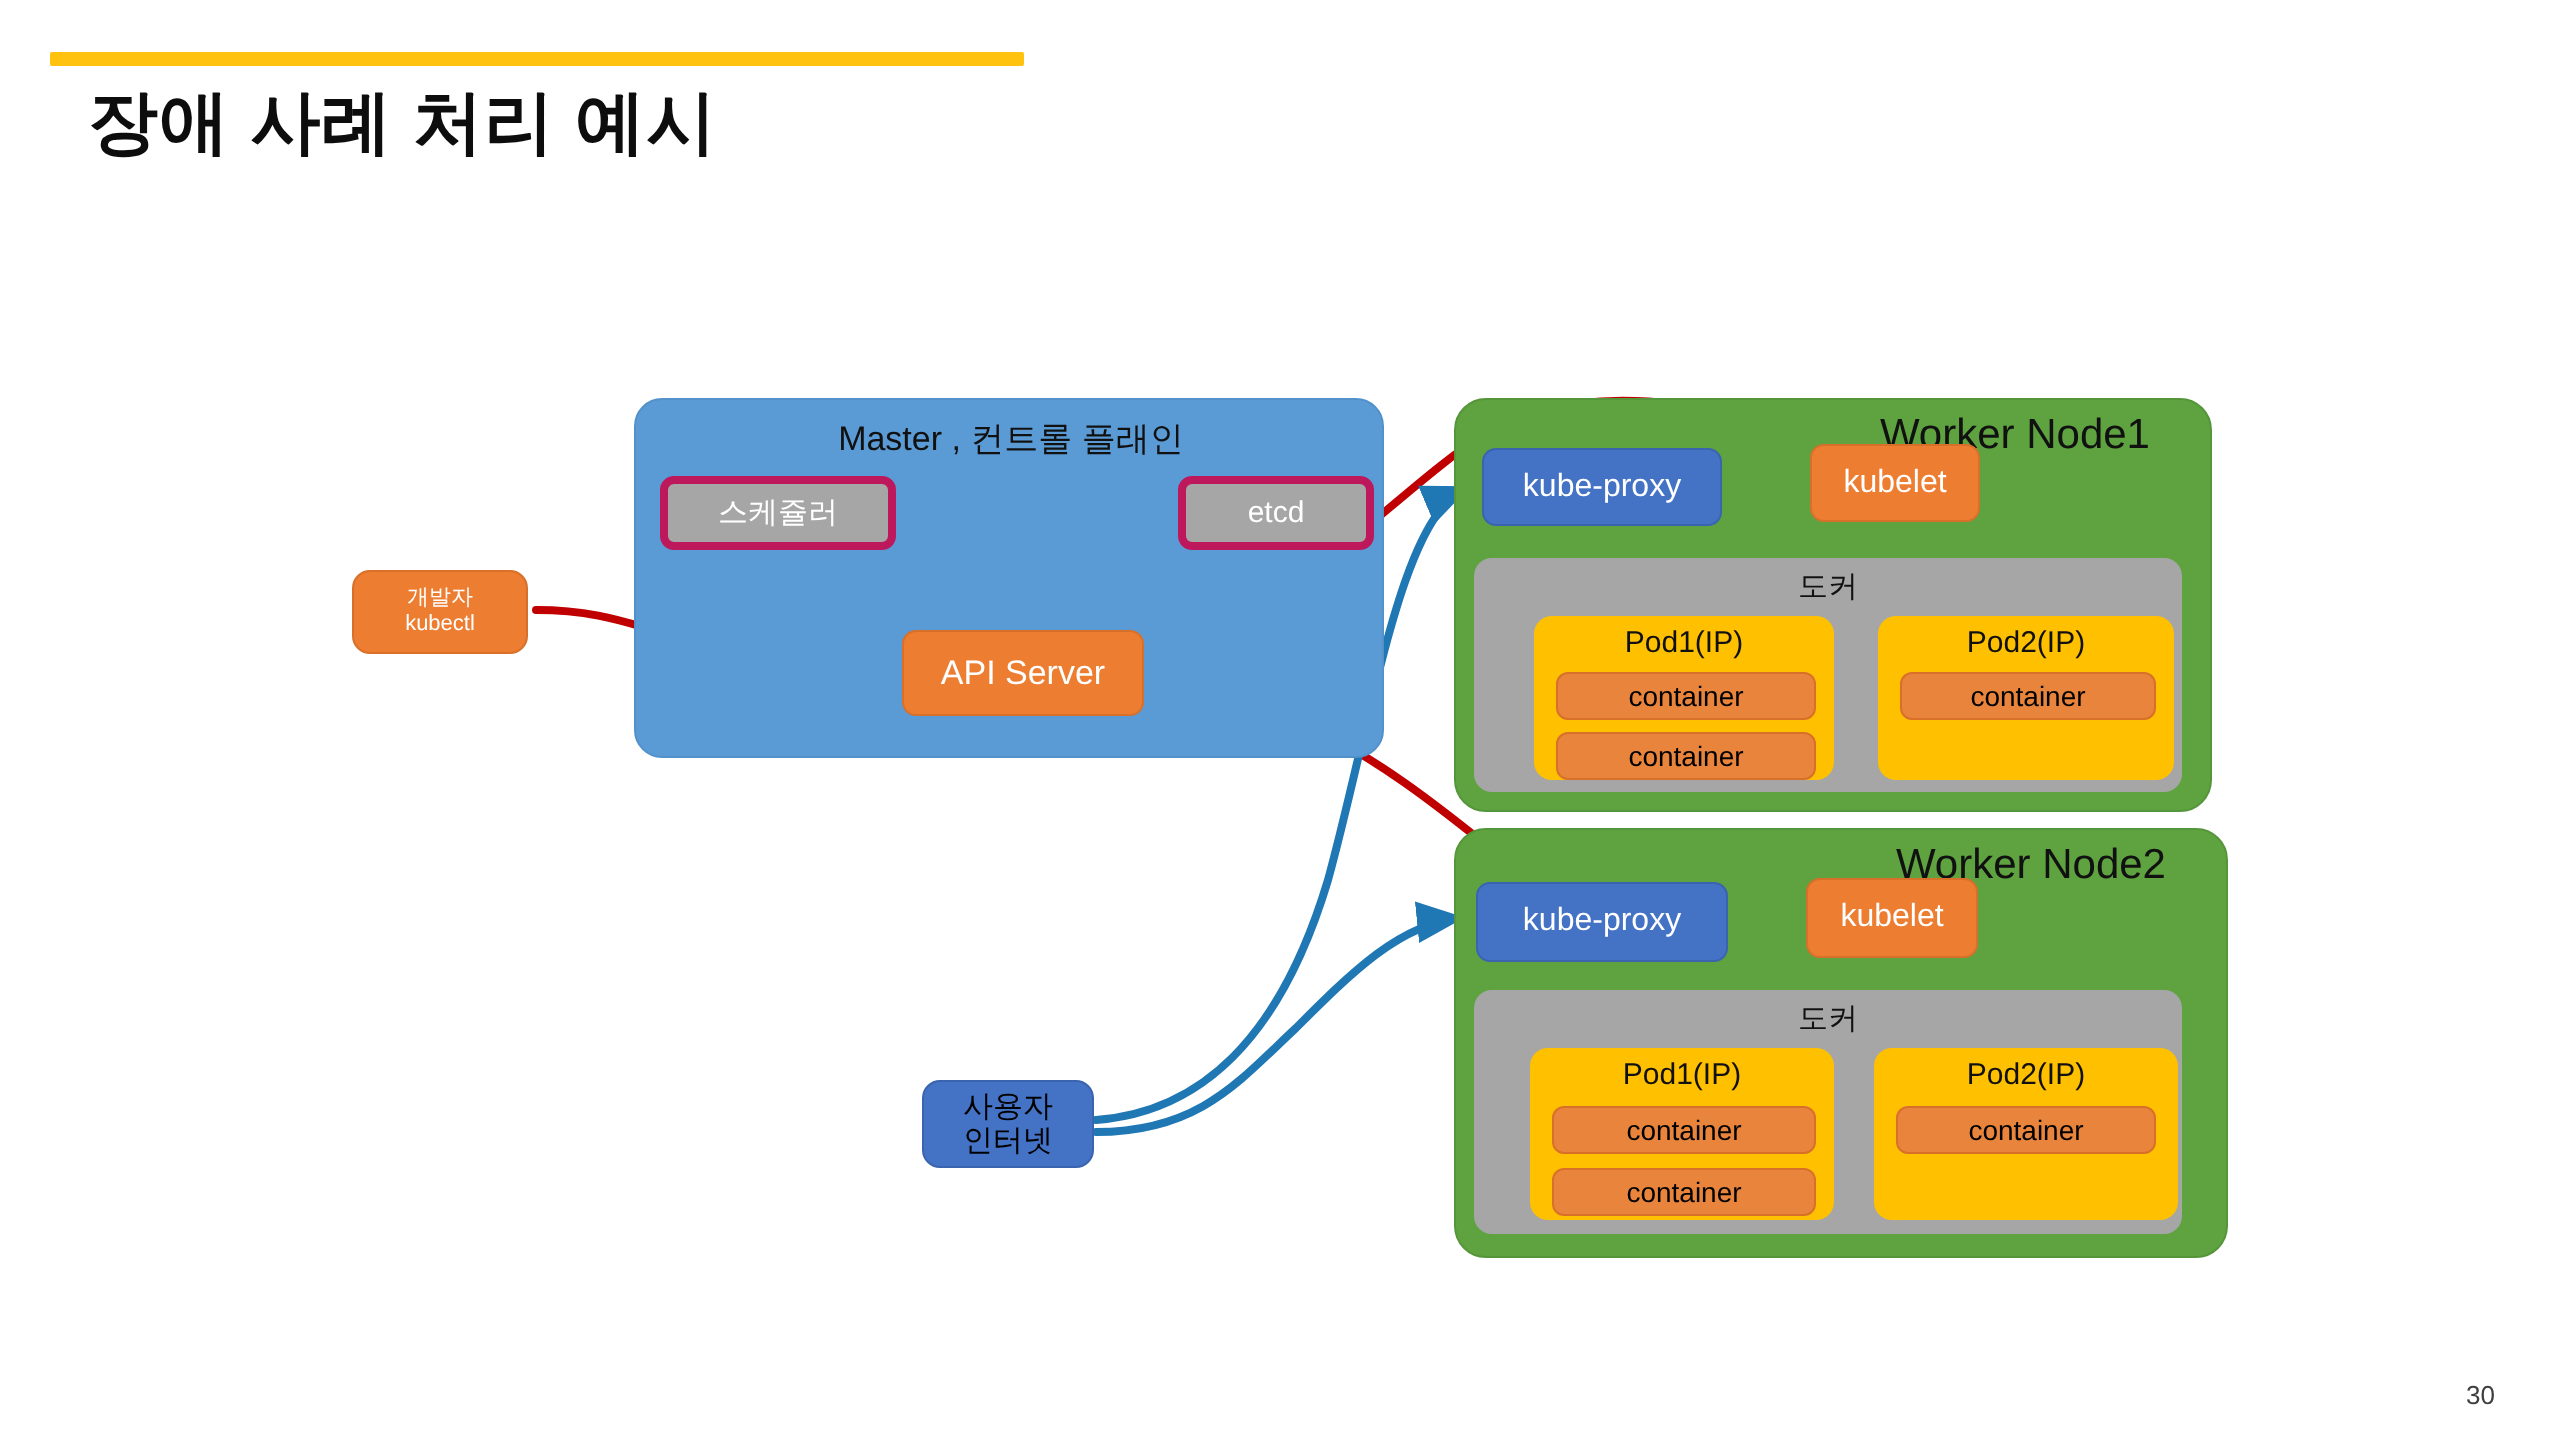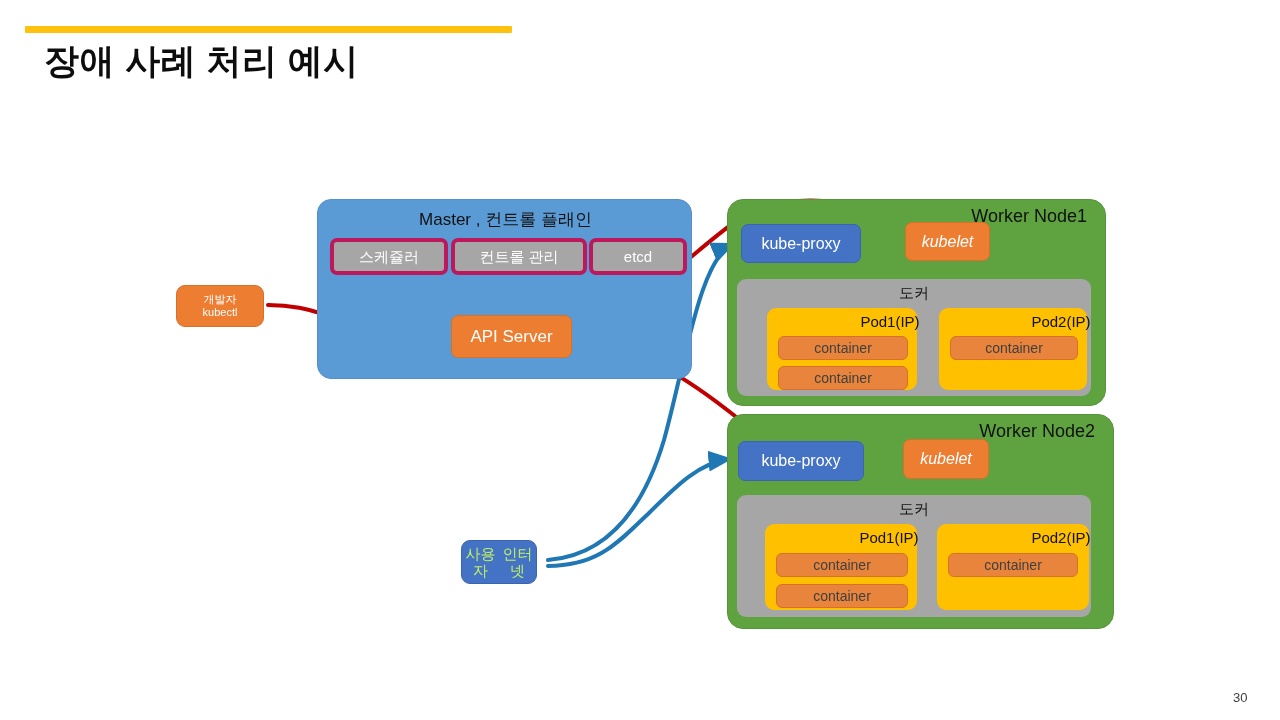--- a/index.html
+++ b/index.html
@@ -134,46 +134,46 @@
     background: #ED7D31;
     border: 1px solid #d9702a;
     border-radius: 9px;
     color: #ffffff;
     font-size: 11px;
     flex-direction: column;
   }
   #user-box {
     left: 461px;
     top: 540px;
-    width: 76px;
+    width: 86px;
     height: 44px;
     background: #4472C4;
     border: 1px solid #3a64b0;
     border-radius: 9px;
-    color: #bef264;
+    color: #000000;
     font-size: 15px;
-    flex-direction: row;
+    flex-direction: column;
   }
 
   
   .worker {
     position: absolute;
     background: #5FA340;
     border: 1px solid #56963a;
     border-radius: 16px;
     display: block;
   }
   #worker1 { left: 727px; top: 199px; width: 377px; height: 205px; }
   #worker2 { left: 727px; top: 414px; width: 385px; height: 213px; }
 
   .worker-title {
     position: absolute;
-    right: 18px;
+    right: 30px;
     top: 6px;
-    font-size: 18px;
+    font-size: 21px;
     color: #111111;
   }
 
   .kube-proxy {
     position: absolute;
     background: #4472C4;
     border: 1px solid #3a64b0;
     border-radius: 7px;
     color: #ffffff;
     font-size: 16px;
@@ -184,21 +184,20 @@
   .kubelet {
     position: absolute;
     background: #ED7D31;
     border: 1px solid #d9702a;
     border-radius: 7px;
     color: #ffffff;
     font-size: 16px;
     display: flex;
     align-items: center;
     justify-content: center;
-    font-style: italic;
   }
   #w1-proxy   { left: 13px;  top: 24px; width: 118px; height: 37px; }
   #w1-kubelet { left: 177px; top: 22px; width: 83px;  height: 37px; }
   #w2-proxy   { left: 10px;  top: 26px; width: 124px; height: 38px; }
   #w2-kubelet { left: 175px; top: 24px; width: 84px;  height: 38px; }
 
   .docker {
     position: absolute;
     background: #A6A6A6;
     border-radius: 9px;
@@ -222,28 +221,27 @@
     border-radius: 9px;
   }
   .pod-label {
     position: absolute;
     left: 0;
     top: 5px;
     width: 100%;
     text-align: center;
     font-size: 15px;
     color: #111111;
-    padding-left: 48px;
   }
   .container {
     position: absolute;
     background: #E8843C;
     border: 1px solid #d9702a;
     border-radius: 6px;
-    color: #404040;
+    color: #000000;
     font-size: 14px;
     display: flex;
     align-items: center;
     justify-content: center;
     height: 22px;
   }
 
   
   #w1-pod1 { left: 30px;  top: 29px; width: 150px; height: 82px; }
   #w1-pod2 { left: 202px; top: 29px; width: 148px; height: 82px; }
@@ -312,21 +310,20 @@
       <path d="M788,480 C798,506 758,512 750,538 C746,550 754,556 766,560" stroke="#1F77B4" stroke-width="4" marker-end="url(#ar-blue)"></path>
       <path d="M798,480 C788,514 740,518 738,558 C737,580 750,588 764,593" stroke="#1F77B4" stroke-width="4" marker-end="url(#ar-blue)"></path>
       <path d="M844,480 C868,508 888,538 922,556" stroke="#1F77B4" stroke-width="4" marker-end="url(#ar-blue)"></path>
     </g>
   </svg>
 
   <div class="node" id="master-panel">
     <div id="master-title">Master , 컨트롤 플래인</div>
 
     <div class="ctrl-box" id="ctrl-scheduler">스케쥴러</div>
-    <div class="ctrl-box" id="ctrl-manager">컨트롤 관리</div>
     <div class="ctrl-box" id="ctrl-etcd">etcd</div>
 
     <div id="api-server">API Server</div>
   </div>
 
   <div class="node" id="dev-box">
     <span>개발자</span>
     <span>kubectl</span>
   </div>
 

